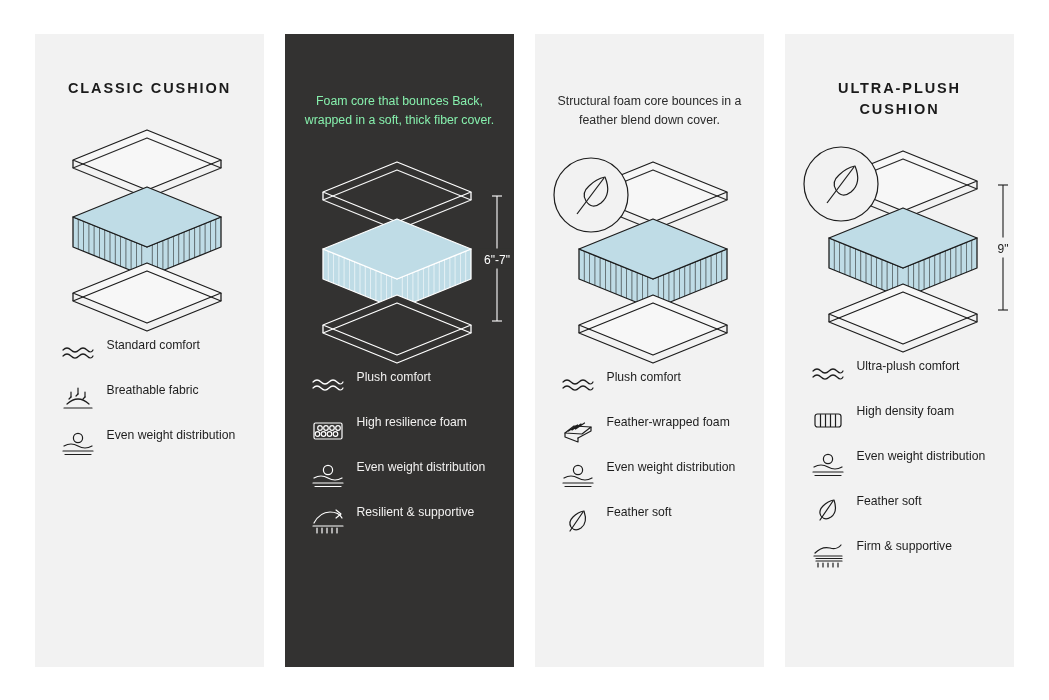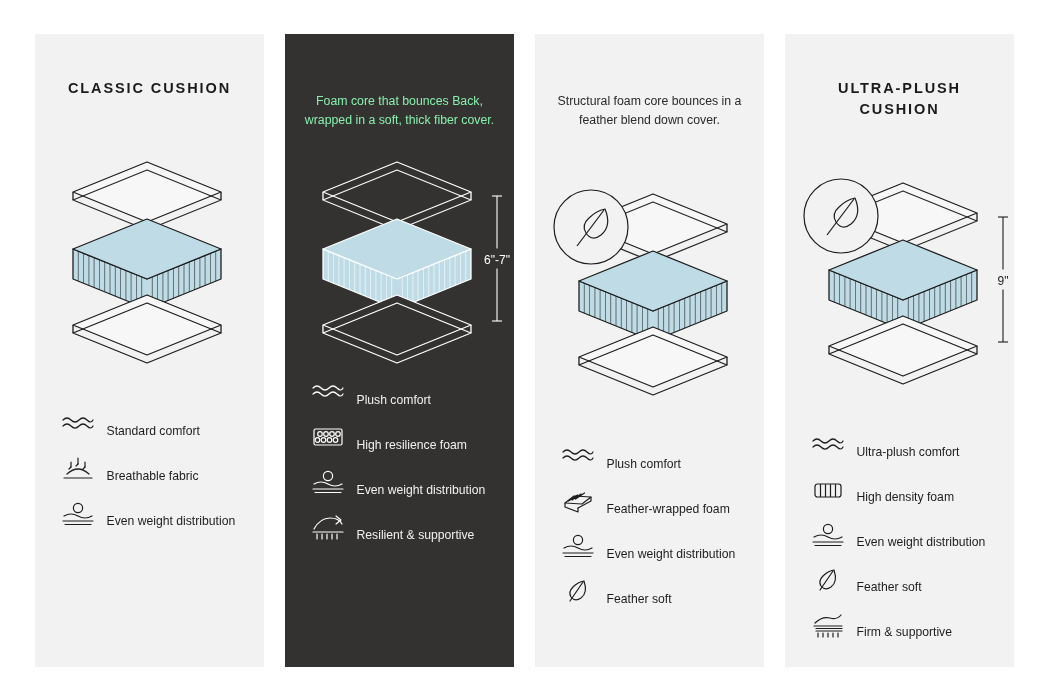--- a/index.html
+++ b/index.html
@@ -21,21 +21,21 @@
   .card {
     width: 229px;
     height: 633px;
     position: relative;
     overflow: hidden;
     display: flex;
     flex-direction: column;
     align-items: center;
     padding-top: 44px;
   }
-  .card.light { background: #f2f2f2; gap: 32px; }
+  .card.light { background: #f2f2f2; }
   .card.dark  { background: #333231; }
 
   .card-title {
     font-size: 14.5px;
     font-weight: bold;
     letter-spacing: 1.9px;
     text-align: center;
     line-height: 1.45;
     color: #1b1b1b;
     width: 195px;
@@ -62,21 +62,21 @@
 
   .features {
     margin-top: 4px;
     width: 190px;
     display: flex;
     flex-direction: column;
     gap: 5px;
   }
   .feature {
     display: flex;
-    align-items: flex-end;
+    align-items: flex-start;
     min-height: 40px;
   }
   .feat-icon {
     width: 46px;
     min-width: 46px;
     height: 34px;
     display: flex;
     align-items: center;
     justify-content: center;
   }

